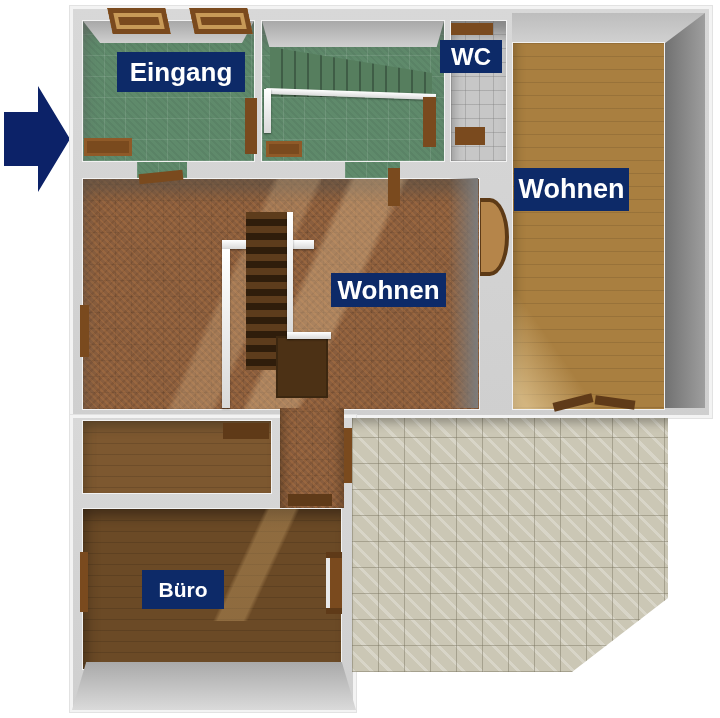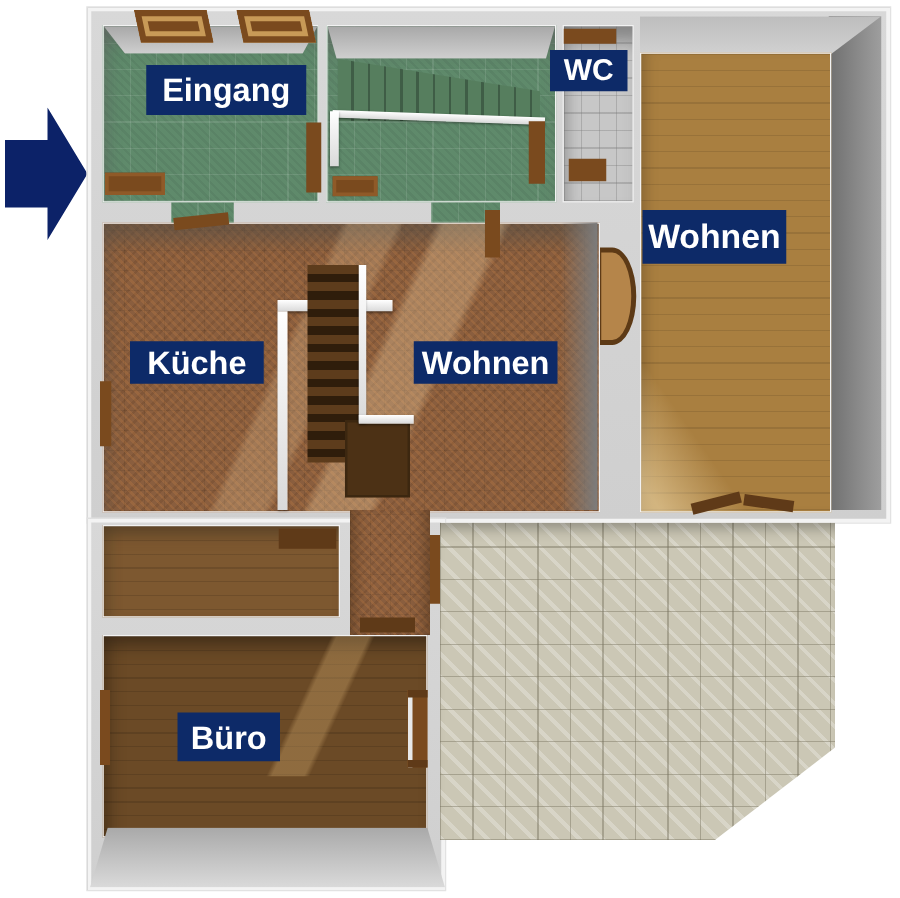--- a/index.html
+++ b/index.html
@@ -133,17 +133,16 @@
   <div class="abs brown" style="left:326px;top:552px;width:16px;height:62px;box-shadow:inset 0 6px 0 #5f3a18, inset 0 -6px 0 #5f3a18, inset 4px 0 0 #e8e8e8;"></div>
   <div class="abs brown" style="left:80px;top:552px;width:8px;height:60px;"></div>
 
   <div class="abs f-beige" style="left:352px;top:418px;width:316px;height:254px;
        clip-path:polygon(0 0,100% 0,100% 70.9%,69.6% 100%,0 100%);
        box-shadow:inset 0 12px 10px -7px rgba(0,0,0,.28);"></div>
 
   <div class="tag" style="left:117px;top:52px;width:128px;height:40px;font-size:26px;">Eingang</div>
   <div class="tag" style="left:440px;top:40px;width:62px;height:33px;font-size:24px;">WC</div>
   <div class="tag" style="left:514px;top:168px;width:115px;height:43px;font-size:27px;">Wohnen</div>
-  <div class="tag" style="left:104px;top:273px;width:107px;height:34px;font-size:26px;">Küche</div>
   <div class="tag" style="left:331px;top:273px;width:115px;height:34px;font-size:26px;">Wohnen</div>
-  <div class="tag" style="left:142px;top:570px;width:82px;height:39px;font-size:26px;">Büro</div>
+  <div class="tag" style="left:142px;top:570px;width:82px;height:39px;font-size:21px;">Büro</div>
 
 </div>
 
 </body></html>

